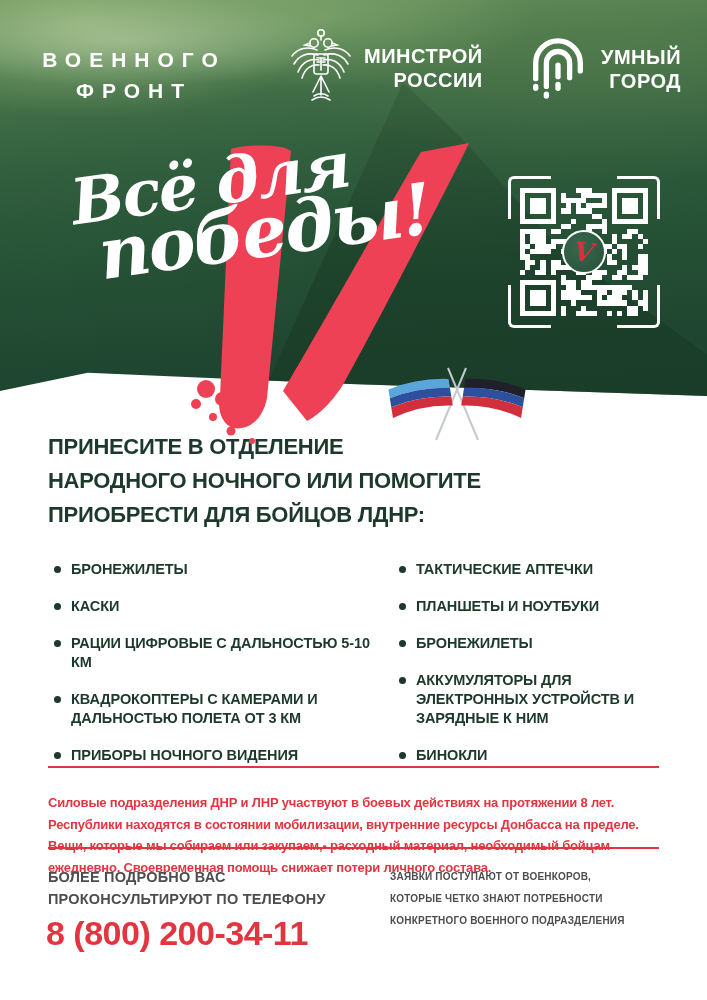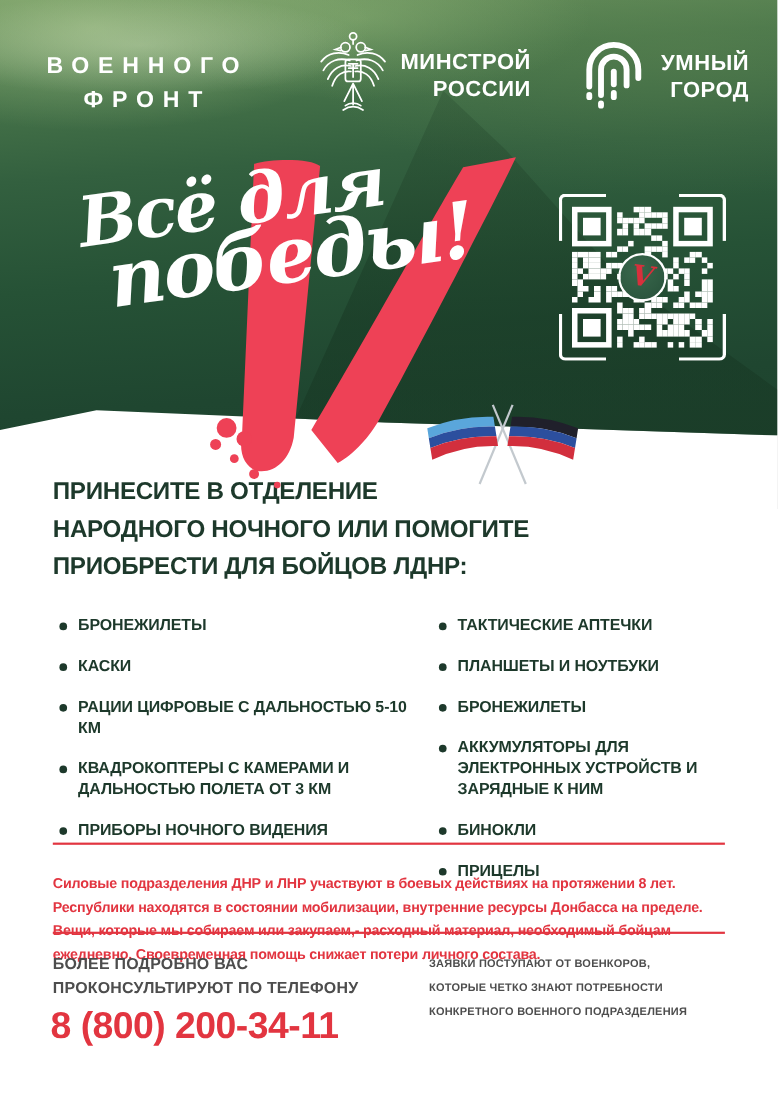--- a/index.html
+++ b/index.html
@@ -417,21 +417,20 @@
     <li>РАЦИИ ЦИФРОВЫЕ С ДАЛЬНОСТЬЮ 5-10 КМ</li>
     <li style="max-width:262px;">КВАДРОКОПТЕРЫ С КАМЕРАМИ И ДАЛЬНОСТЬЮ ПОЛЕТА ОТ 3 КМ</li>
     <li>ПРИБОРЫ НОЧНОГО ВИДЕНИЯ</li>
   </ul>
   <ul class="list list-right">
     <li>ТАКТИЧЕСКИЕ АПТЕЧКИ</li>
     <li>ПЛАНШЕТЫ И НОУТБУКИ</li>
     <li>БРОНЕЖИЛЕТЫ</li>
     <li style="max-width:262px;">АККУМУЛЯТОРЫ ДЛЯ ЭЛЕКТРОННЫХ УСТРОЙСТВ И ЗАРЯДНЫЕ К НИМ</li>
     <li>БИНОКЛИ</li>
-    <li>ПРИЦЕЛЫ</li>
   </ul>
 
   <div class="rule rule-top"></div>
   <p class="notice">Силовые подразделения ДНР и ЛНР участвуют в боевых действиях на протяжении 8 лет. Республики находятся в состоянии мобилизации, внутренние ресурсы Донбасса на пределе. Вещи, которые мы собираем или закупаем,- расходный материал, необходимый бойцам ежедневно. Своевременная помощь снижает потери личного состава.</p>
   <div class="rule rule-bottom"></div>
 
   <div class="phone-label">
     <div>БОЛЕЕ ПОДРОБНО ВАС</div>
     <div>ПРОКОНСУЛЬТИРУЮТ ПО ТЕЛЕФОНУ</div>
   </div>

